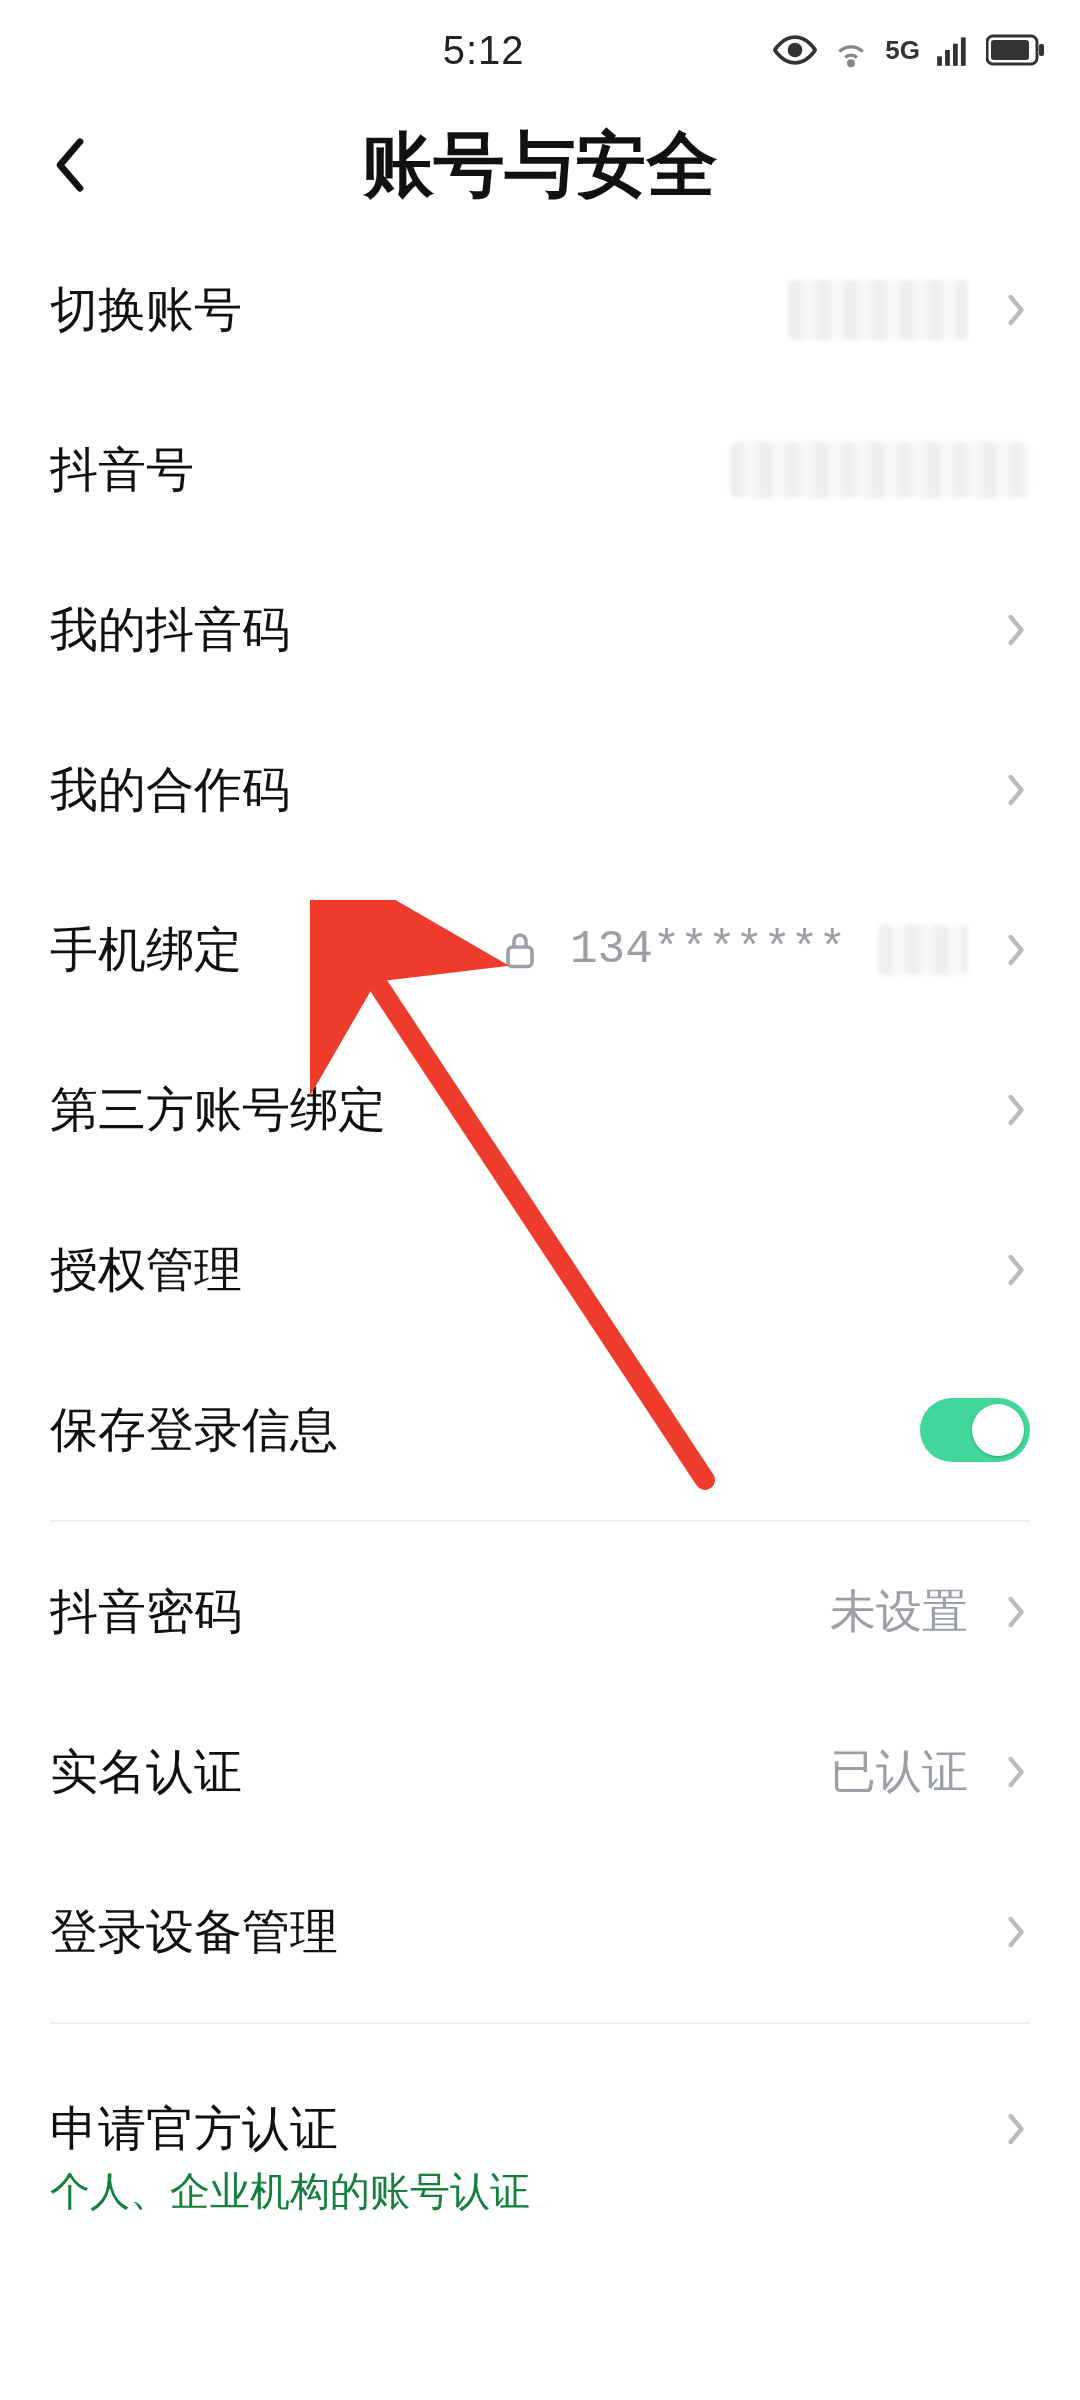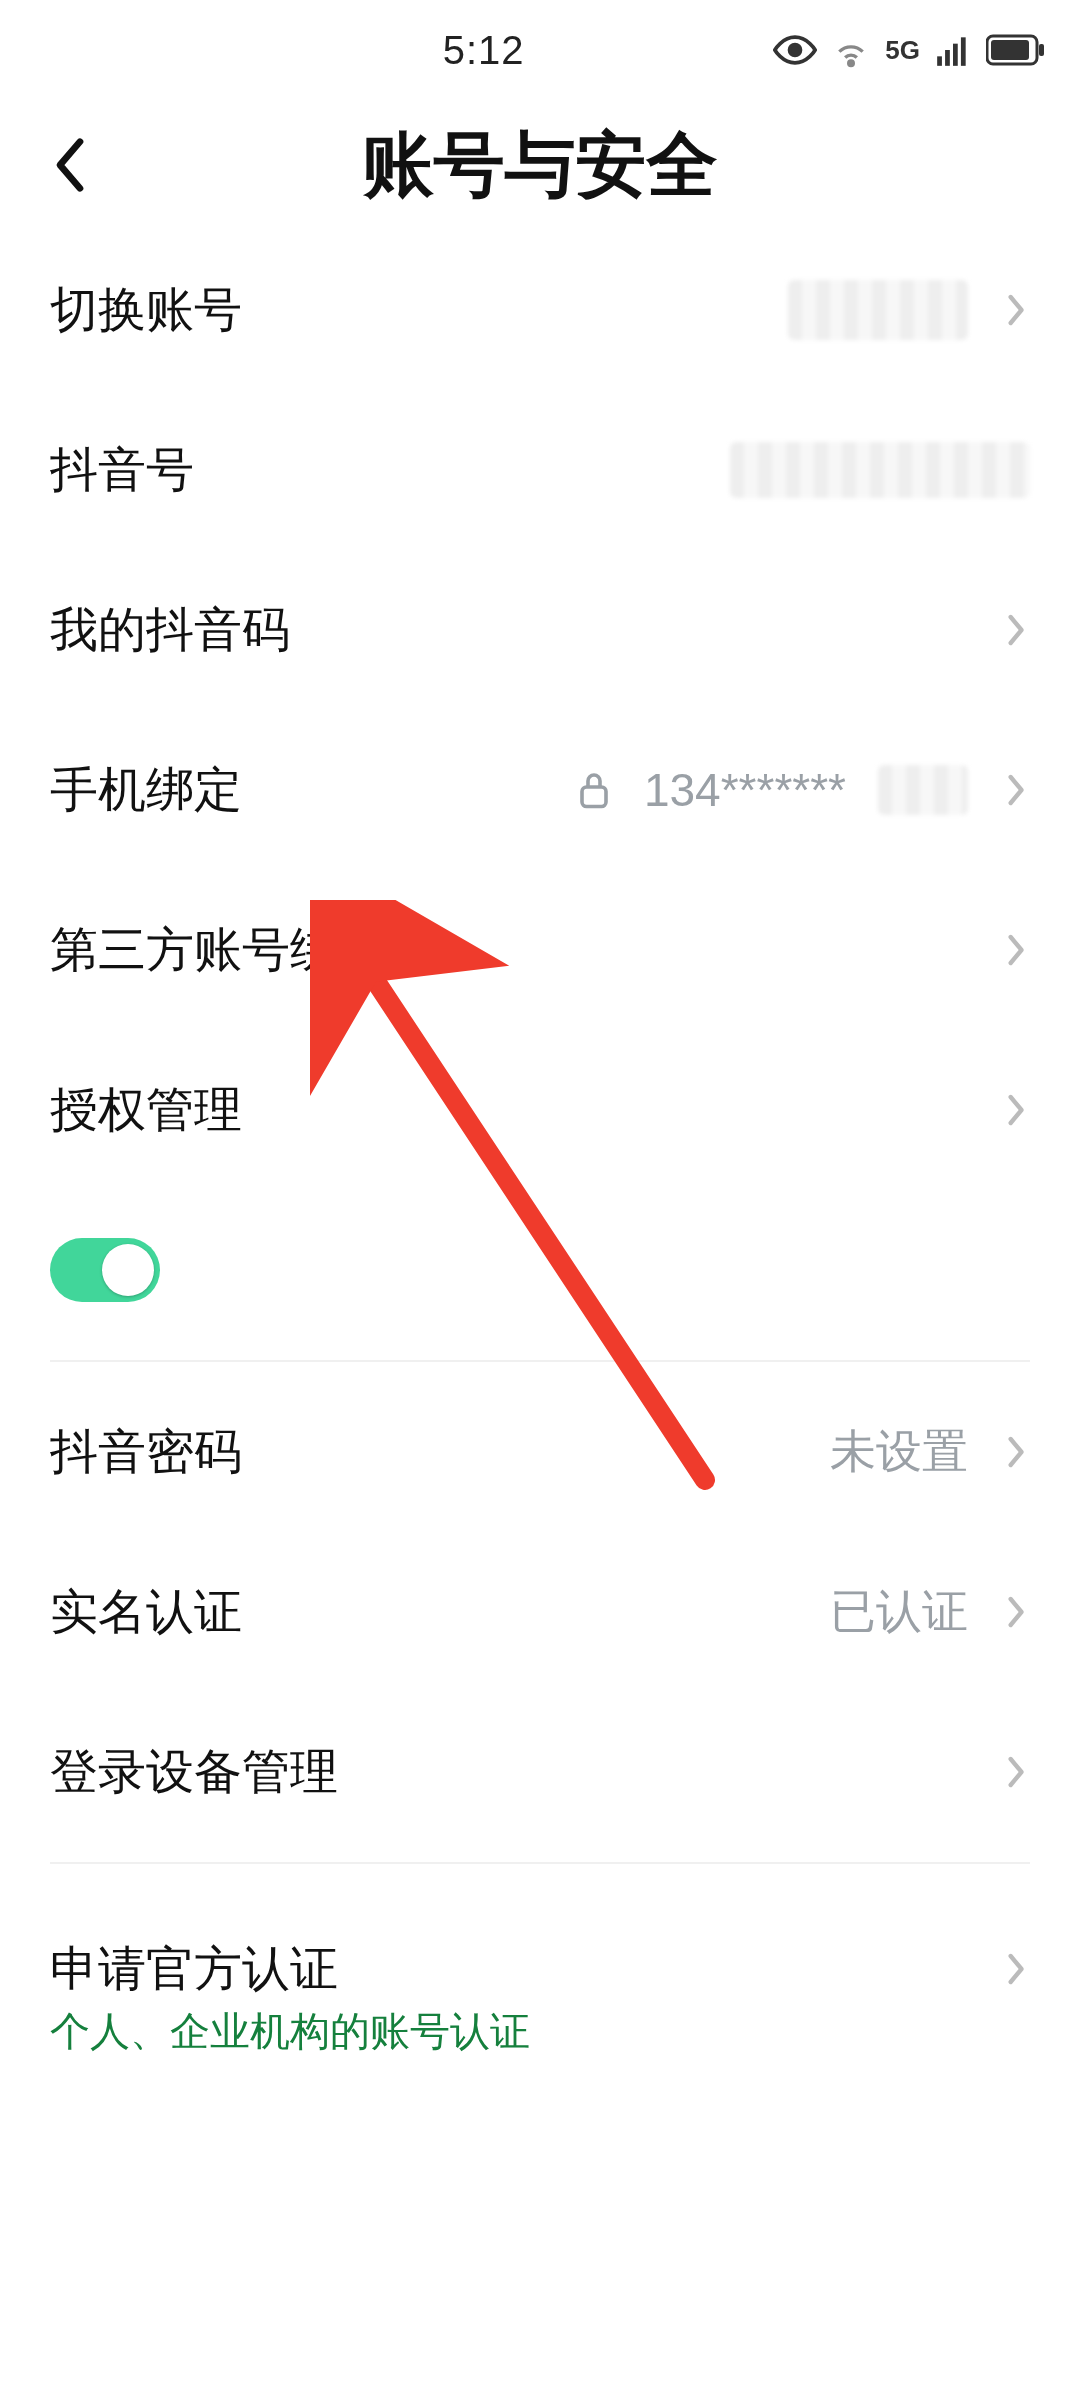--- a/index.html
+++ b/index.html
@@ -43,21 +43,21 @@
     width: 60px; height: 60px;
     display:flex;align-items:center;justify-content:center;
   }
   .nav-title {
     font-size: 71px;
     font-weight: 700;
     color: #111;
   }
 
   
-  .list { padding: 0 50px; }
+  .list { padding: 0 50px; font-family: Liberation Mono, monospace; }
   .row {
     display: flex;
     align-items: center;
     justify-content: space-between;
     min-height: 160px;
     padding: 44px 0;
   }
   .row .label {
     font-size: 48px;
     color: #111;
@@ -193,20 +193,30 @@
     <span class="label">我的抖音码</span>
     <span class="tail">
       <span class="chevron">
         <svg width="26" height="40" viewBox="0 0 24 36" fill="none" stroke="#bbb" stroke-width="4" stroke-linecap="round" stroke-linejoin="round">
             <polyline points="8 6 18 18 8 30"></polyline>
           </svg>
       </span>
     </span>
   </div>
 
+  <div class="row">
+    <span class="label">我的合作码</span>
+    <span class="tail">
+      <span class="chevron">
+        <svg width="26" height="40" viewBox="0 0 24 36" fill="none" stroke="#bbb" stroke-width="4" stroke-linecap="round" stroke-linejoin="round">
+            <polyline points="8 6 18 18 8 30"></polyline>
+          </svg>
+      </span>
+    </span>
+  </div>
 
   <div class="row">
     <span class="label">手机绑定</span>
     <span class="tail">
       <span class="lock-icon">
         <svg width="36" height="42" viewBox="0 0 24 28" fill="none" stroke="#9aa0a6" stroke-width="2.4">
             <rect x="4" y="12" width="16" height="13" rx="3"></rect>
             <path d="M8 12V8a4 4 0 0 1 8 0v4"></path>
           </svg>
       </span>
@@ -236,20 +246,21 @@
     <span class="tail">
       <span class="chevron">
         <svg width="26" height="40" viewBox="0 0 24 36" fill="none" stroke="#bbb" stroke-width="4" stroke-linecap="round" stroke-linejoin="round">
             <polyline points="8 6 18 18 8 30"></polyline>
           </svg>
       </span>
     </span>
   </div>
 
   <div class="row">
+    <span class="label">保存登录信息</span>
     <span class="tail">
       <span class="toggle"></span>
     </span>
   </div>
 
   <div class="divider"></div>
 
   <div class="row">
     <span class="label">抖音密码</span>
     <span class="tail">

